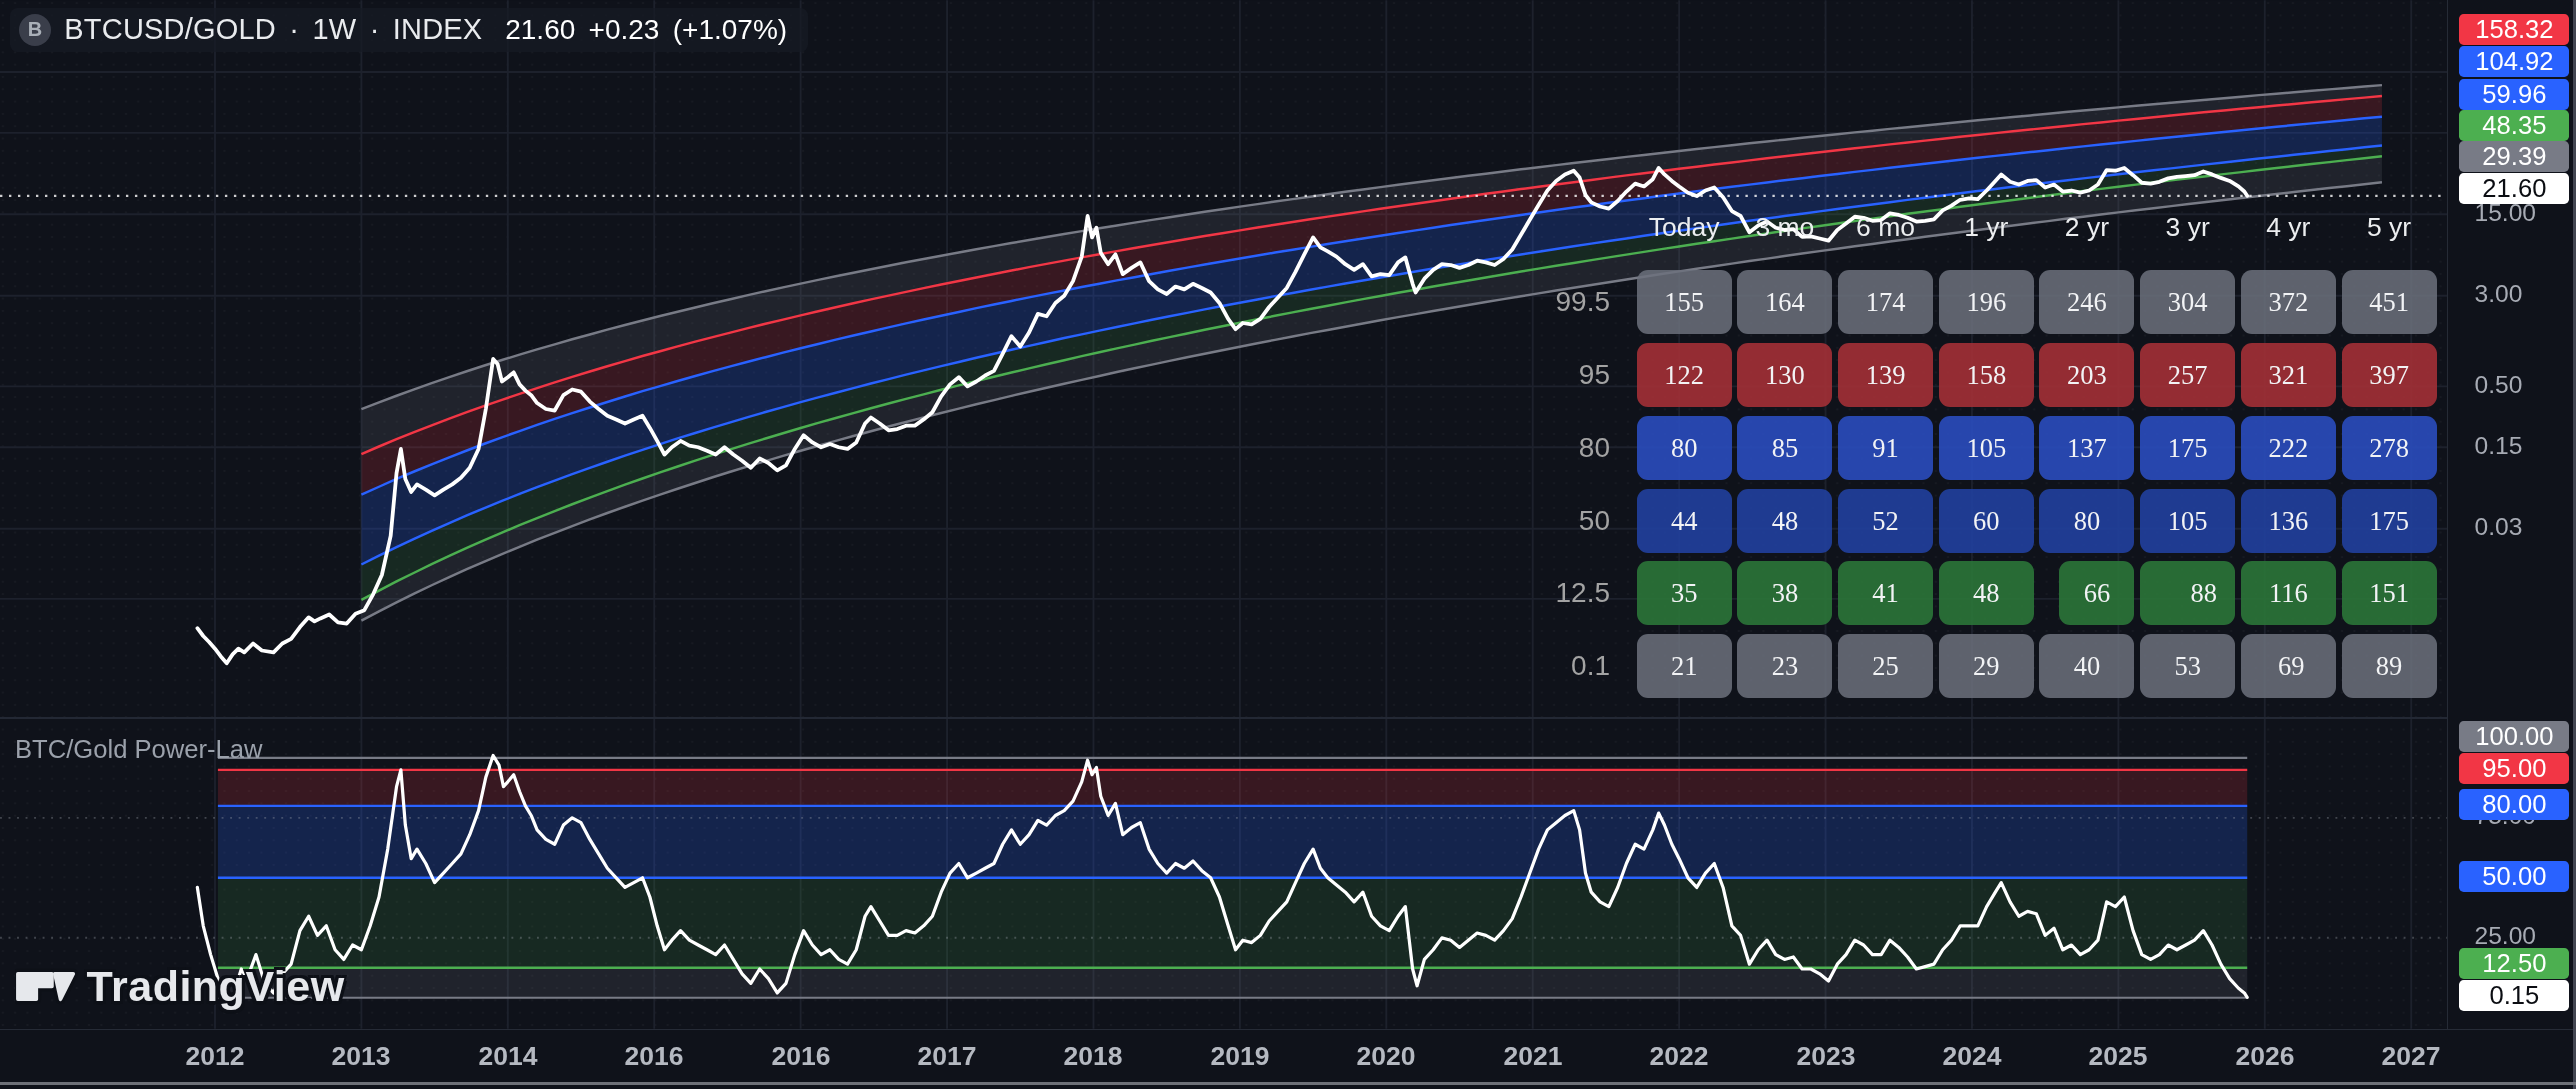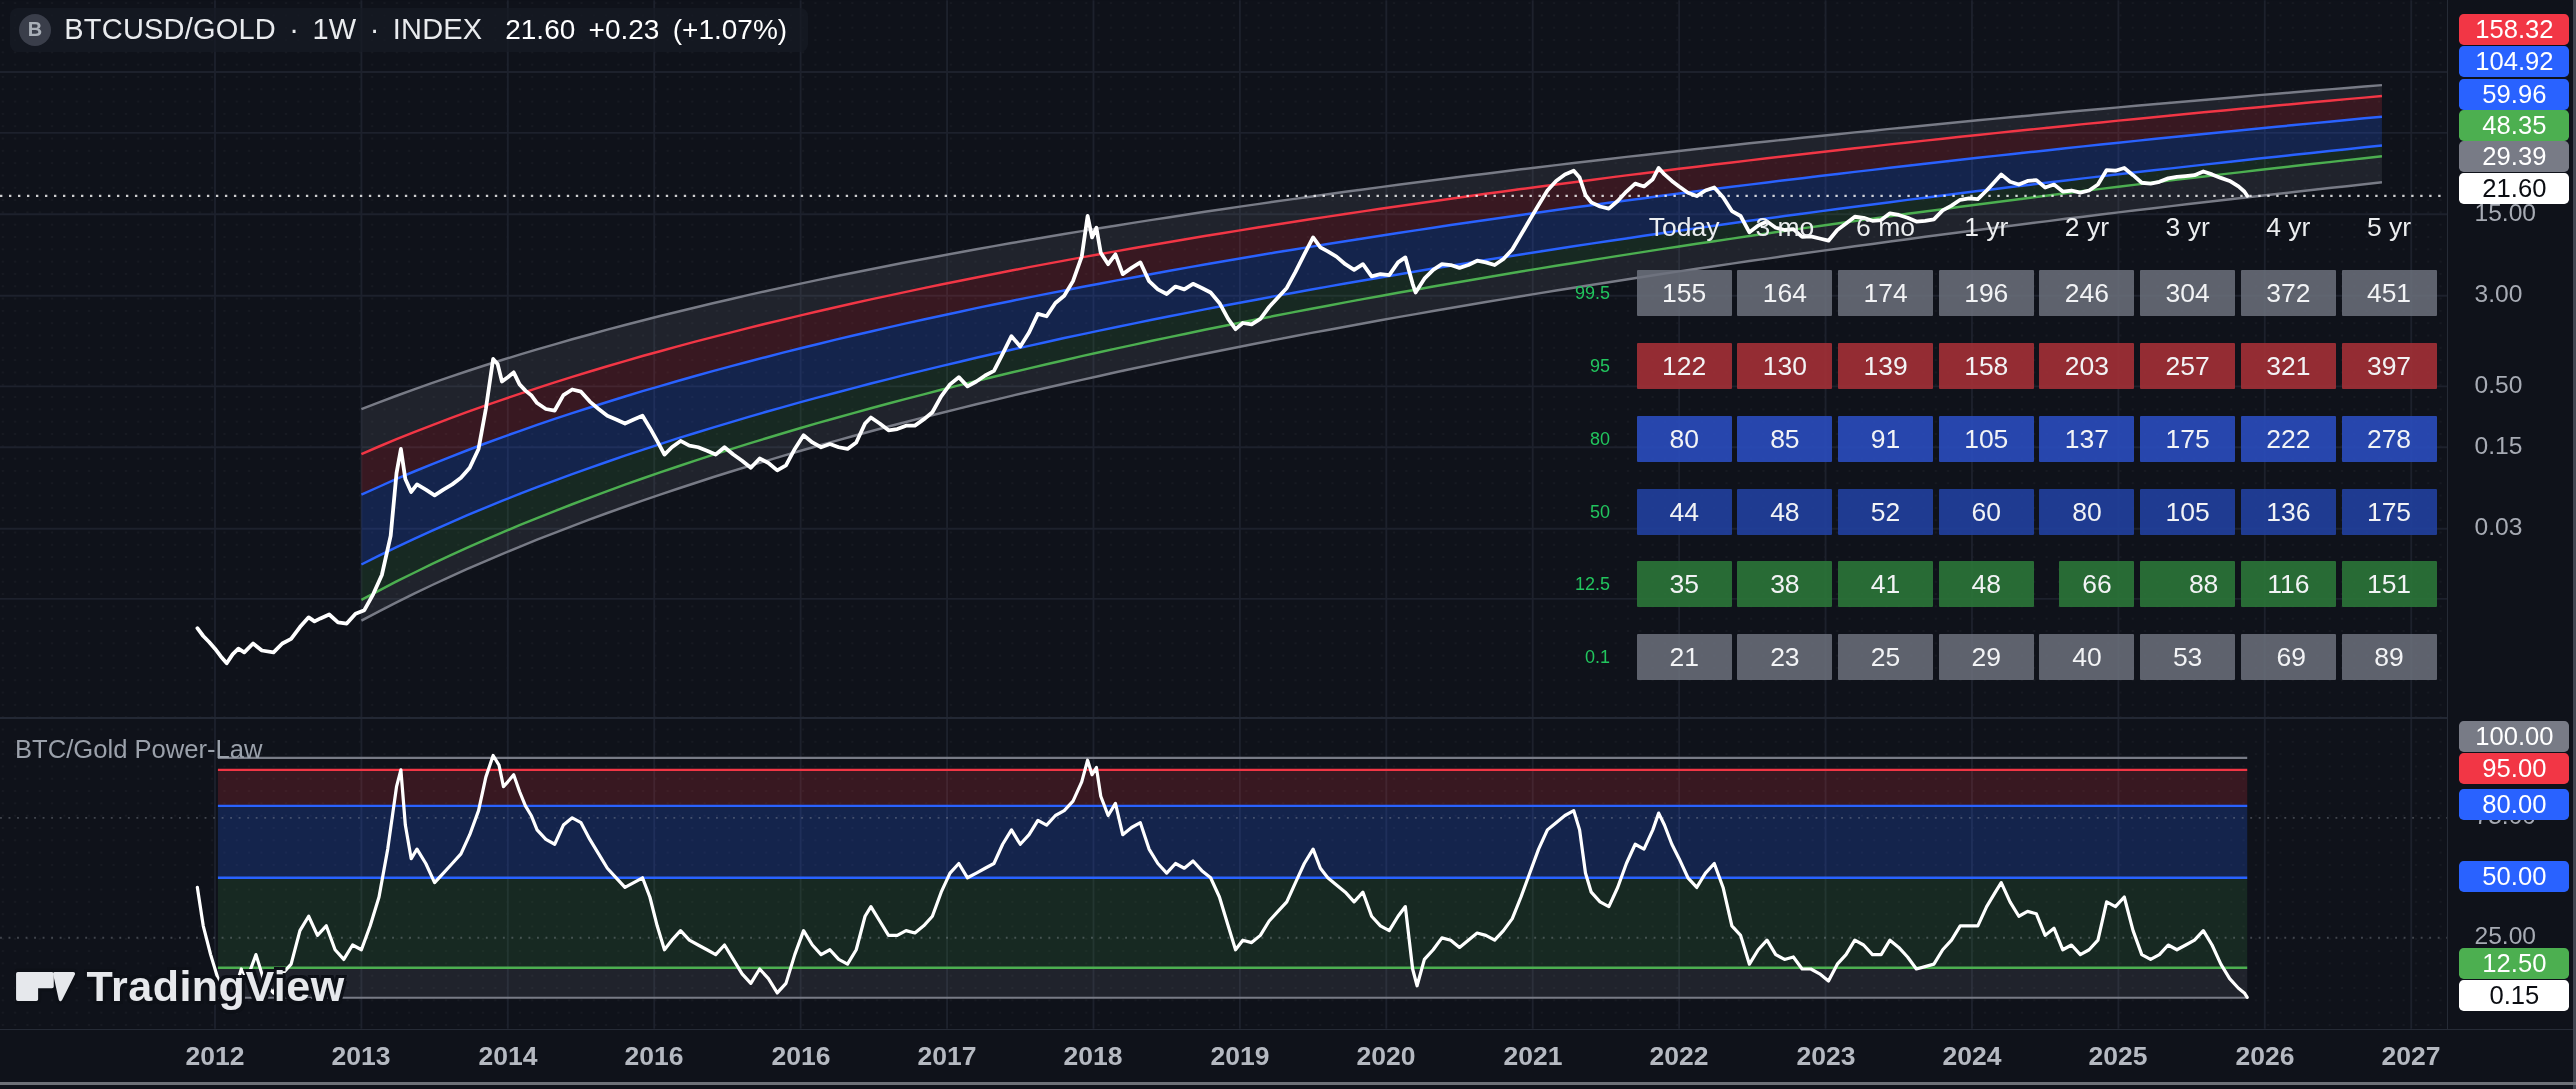--- a/index.html
+++ b/index.html
@@ -23,26 +23,26 @@
   .badge{position:absolute;left:11.4px;width:110px;height:31px;border-radius:4.7px;display:flex;
          align-items:center;justify-content:center;font-size:25.6px;color:#fff;}
   #time-axis{position:absolute;left:0;top:1029px;width:2576px;height:61px;z-index:25;
              border-top:0.9px solid #262b36;}
   .year{position:absolute;top:11.4px;transform:translateX(-50%);color:#b5b9c1;font-size:26.5px;font-weight:600;}
   #right-edge{position:absolute;top:0;right:0;width:2.8px;height:1089px;background:#434651;z-index:40;}
   #bottom-edge{position:absolute;left:0;top:1082px;width:2576px;height:2.8px;background:#6e7178;z-index:40;}
   
   #tbl{position:absolute;left:1544px;top:212px;z-index:15;}
   .trow{position:absolute;display:grid;grid-template-columns:87px repeat(8,95px);column-gap:5.7px;}
-  .tcell{height:46px;display:flex;align-items:center;justify-content:center;
-         font-size:26.5px;color:#f2f3f5;border-radius:1px;}
+  .tcell{height:64px;display:flex;align-items:center;justify-content:center;
+         font-size:26.5px;color:#f2f3f5;border-radius:11px;font-family:Liberation Serif, serif;}
   .thead{height:30px;display:flex;align-items:center;justify-content:center;
          font-size:26.5px;color:#eceef0;}
   .tlab{display:flex;align-items:center;justify-content:flex-end;padding-right:21px;
-        font-size:18px;color:#22c55e;}
+        font-size:28px;color:#a3a3a3;}
   
   #watermark{position:absolute;left:15px;top:962px;display:flex;align-items:center;gap:7.6px;z-index:18;}
   #watermark span{font-size:43px;font-weight:700;color:#e6e8ec;letter-spacing:0.5px;
      text-shadow:-2.8px -2.8px 0 #0d1017,2.8px -2.8px 0 #0d1017,-2.8px 2.8px 0 #0d1017,2.8px 2.8px 0 #0d1017,0 3.8px 0 #0d1017;}
 </style>
 </head>
 <body>
 
 <div id="app">
 

